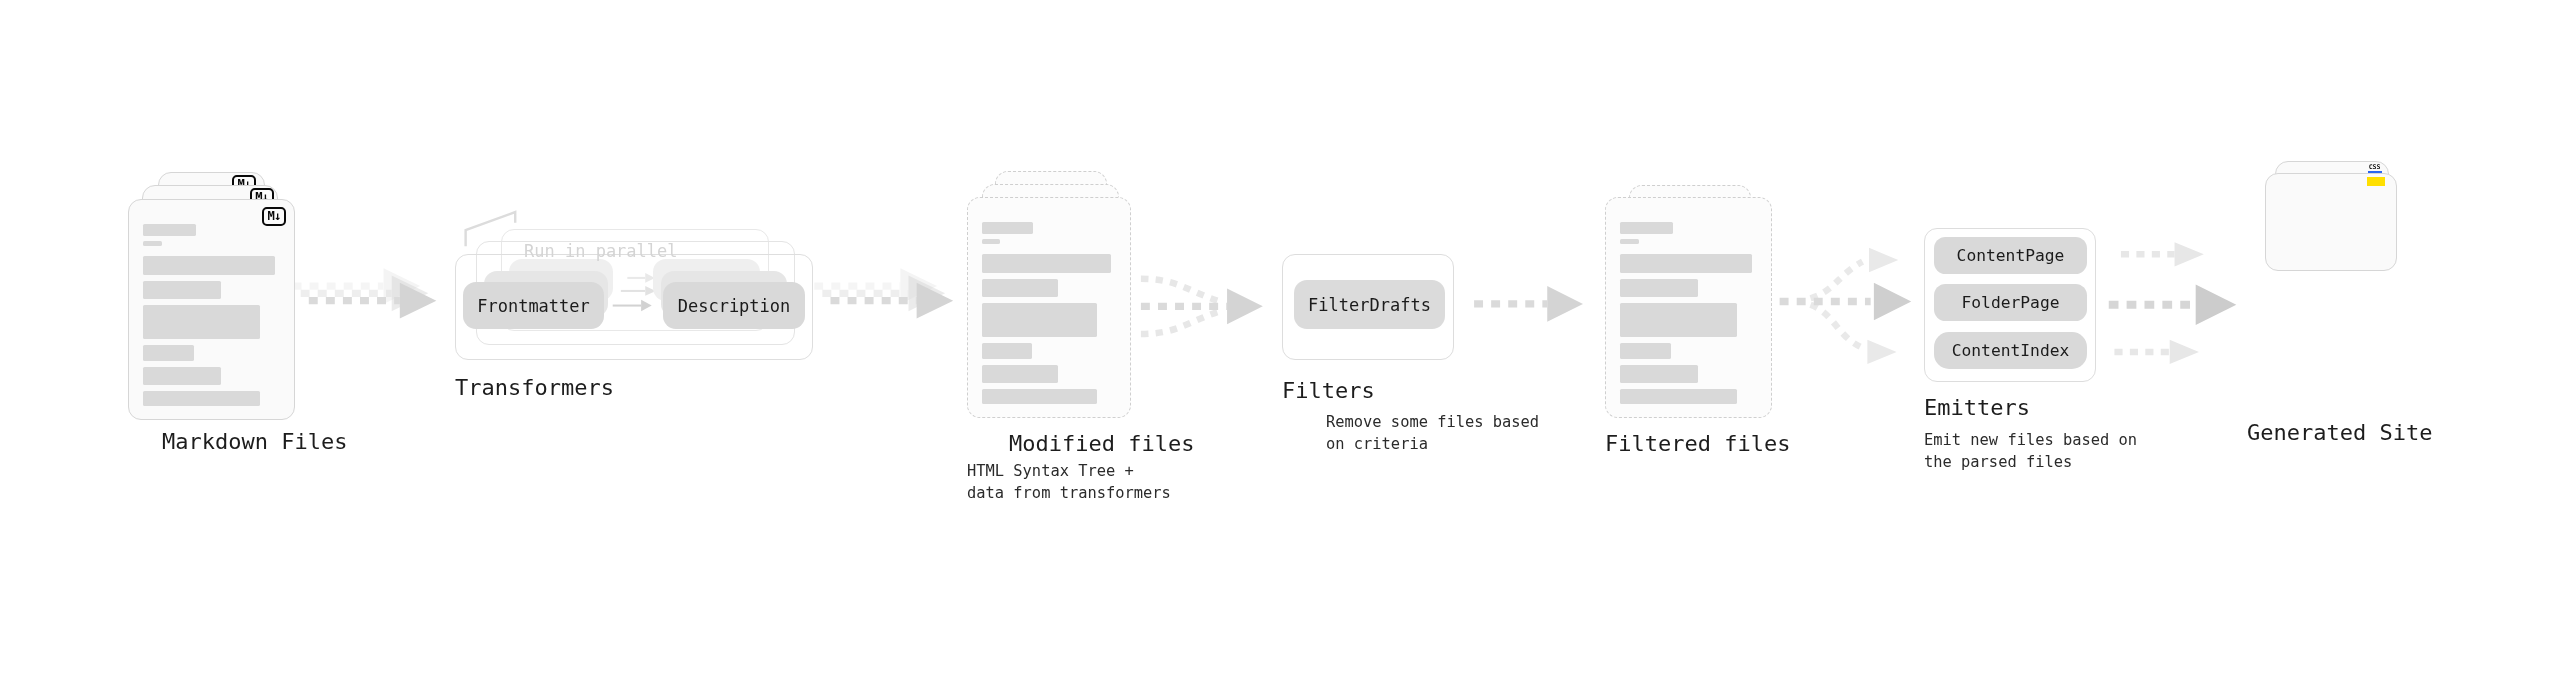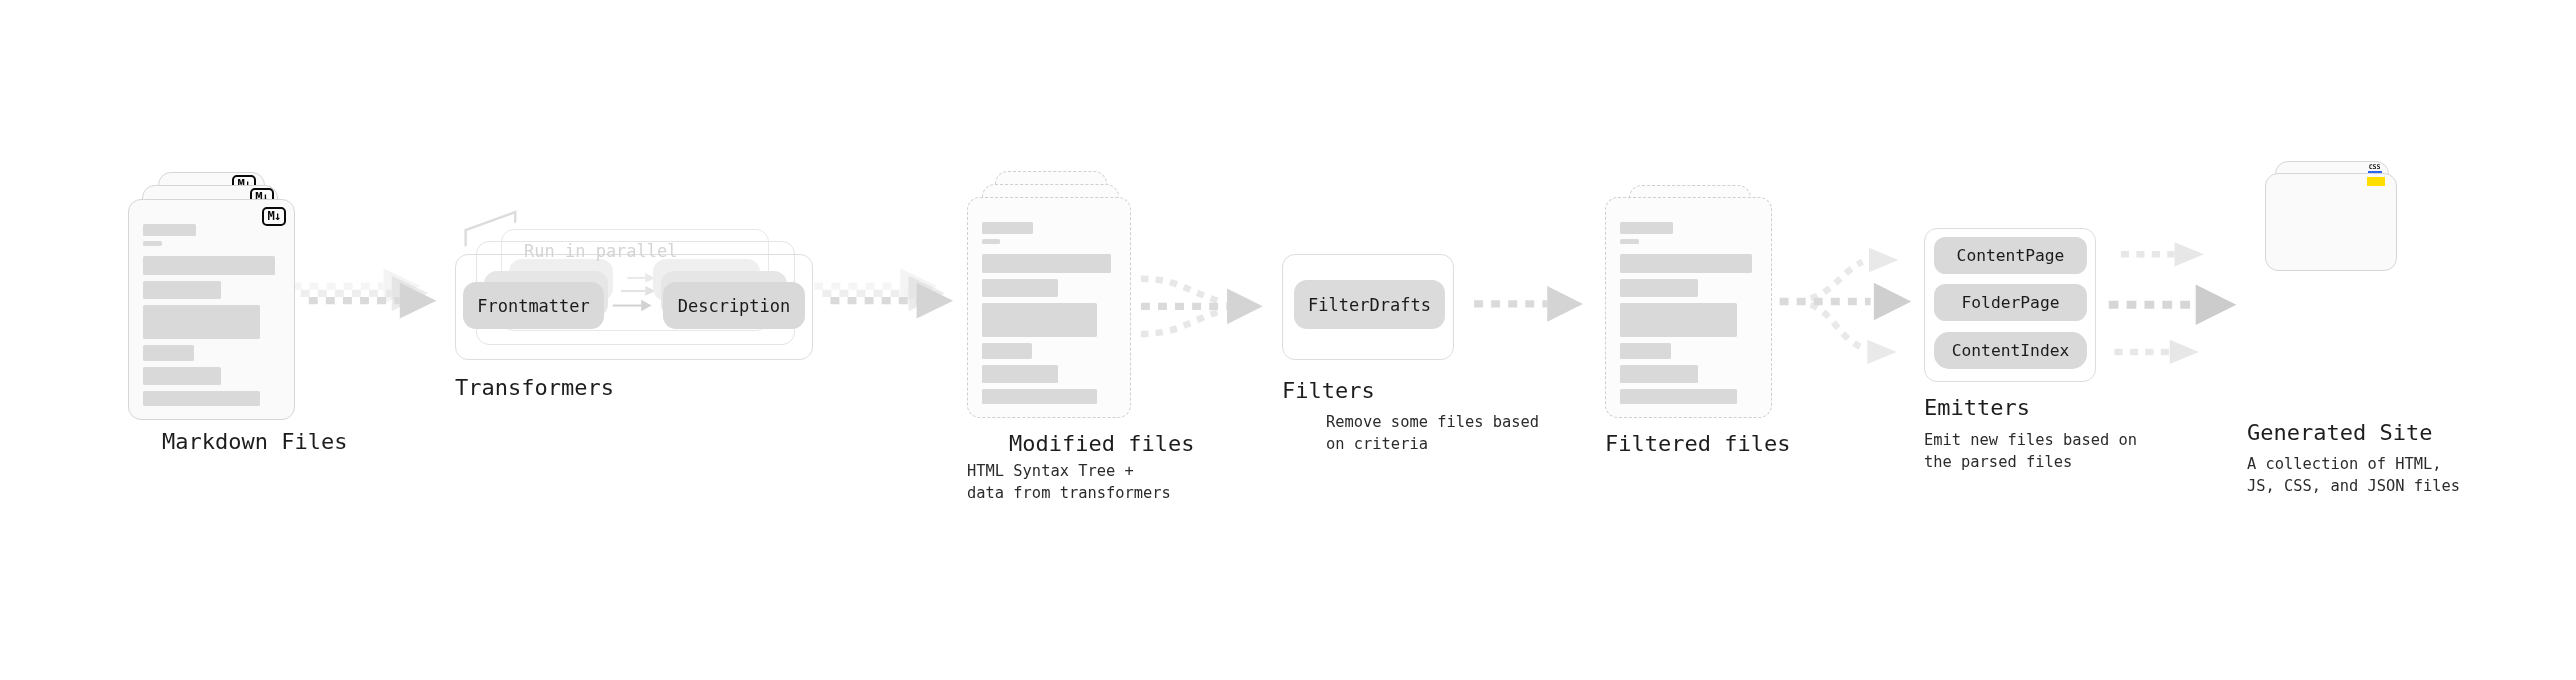--- a/index.html
+++ b/index.html
@@ -218,19 +218,15 @@
   <div class="doc-card peek back" style="left:2275px;top:161px;width:114px;">
     <div class="css-badge">
       <div class="t">CSS</div>
       <div class="u" style="background:#2965f1;"></div>
     </div>
   </div>
   <div class="doc-card peek mid" style="left:2265px;top:173px;width:132px;">
     <div class="js-badge" style="background:#ffdf00;"></div>
   </div>
   <div class="stage-label" style="left:2247px;top:420px;">Generated Site</div>
-  <div class="stage-sub" style="left:2247px;top:453px;">
-    <div>A collection of HTML,</div>
-    <div>JS, CSS, and JSON files</div>
-  </div>
 
 </div>
 
 
 </body></html>

